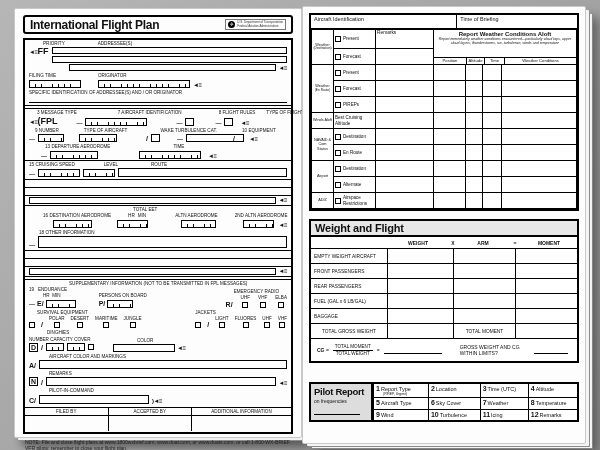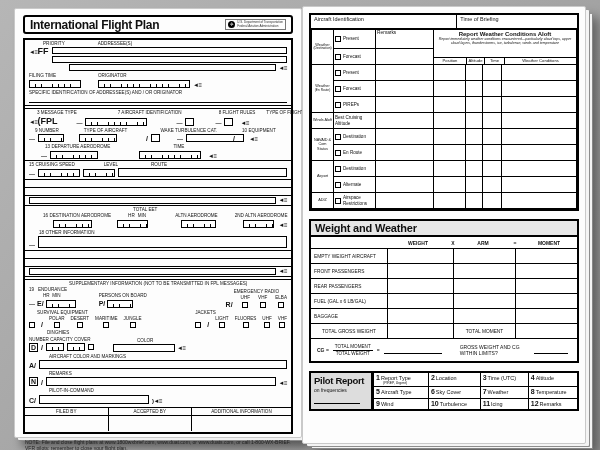--- a/index.html
+++ b/index.html
@@ -76,21 +76,21 @@
   .wbc{box-sizing:border-box;height:100%;border-left:1px solid #000;display:flex;align-items:center;}
   .wbc:first-child{border-left:none;}
   .wbl{font-size:4.8px;padding-left:3px;}
   .wbcenter{justify-content:center;font-size:4.8px;}
   .cgrow{display:flex;align-items:center;gap:4px;padding:3px 6px;height:22px;box-sizing:border-box;font-size:5px;}
   .frac{display:inline-flex;flex-direction:column;align-items:center;font-size:4.6px;line-height:1.2;}
   .frac .num{border-bottom:1px solid #000;padding:0 2px;}
   .blank{display:inline-block;border-bottom:1px solid #000;height:6px;}
 
   
-  .pr{margin-top:8px;border:2px solid #000;display:flex;background:#fff;}
+  .pr{margin-top:19px;border:2px solid #000;display:flex;background:#fff;}
   .pr-left{width:62px;background:#ddd;border-right:2px solid #000;padding:2px 3px;box-sizing:border-box;}
   .pr-title{font-size:9.5px;font-weight:bold;letter-spacing:-.3px;}
   .pr-sub{font-size:5px;margin-top:1px;}
   .pr-line{border-top:1px solid #000;margin-top:10px;width:46px;}
   .pr-grid{flex:1;display:grid;grid-template-columns:1.06fr 1fr .93fr .95fr;}
   .pr-cell{border-left:1px solid #000;border-top:1px solid #000;padding:1px 2px;font-size:5.5px;line-height:1.2;}
   .pr-grid .pr-cell:nth-child(-n+4){border-top:none;}
   .pr-num{font-weight:bold;font-size:7px;margin-right:1px;}
   .pr-note{font-size:3.4px;display:block;margin-left:7px;margin-top:-1px;}
 </style>
@@ -580,21 +580,21 @@
               <td></td>
               <td></td>
               <td></td>
               <td></td>
         </tr>
       </tbody>
         </table>
     </div>
 
     <div class="panel wb">
-      <div class="phead">Weight and Weather</div>
+      <div class="phead">Weight and Flight</div>
       <div class="wb-head">
         <div class="h" style="width:76px;"></div>
         <div class="h" style="width:62px;">WEIGHT</div>
         <div class="h" style="width:8px;">X</div>
         <div class="h" style="width:52px;">ARM</div>
         <div class="h" style="width:12px;">=</div>
         <div class="h" style="flex:1;">MOMENT</div>
       </div>
       <div class="wbrow">
           <div class="wbc" style="width:76px;">

